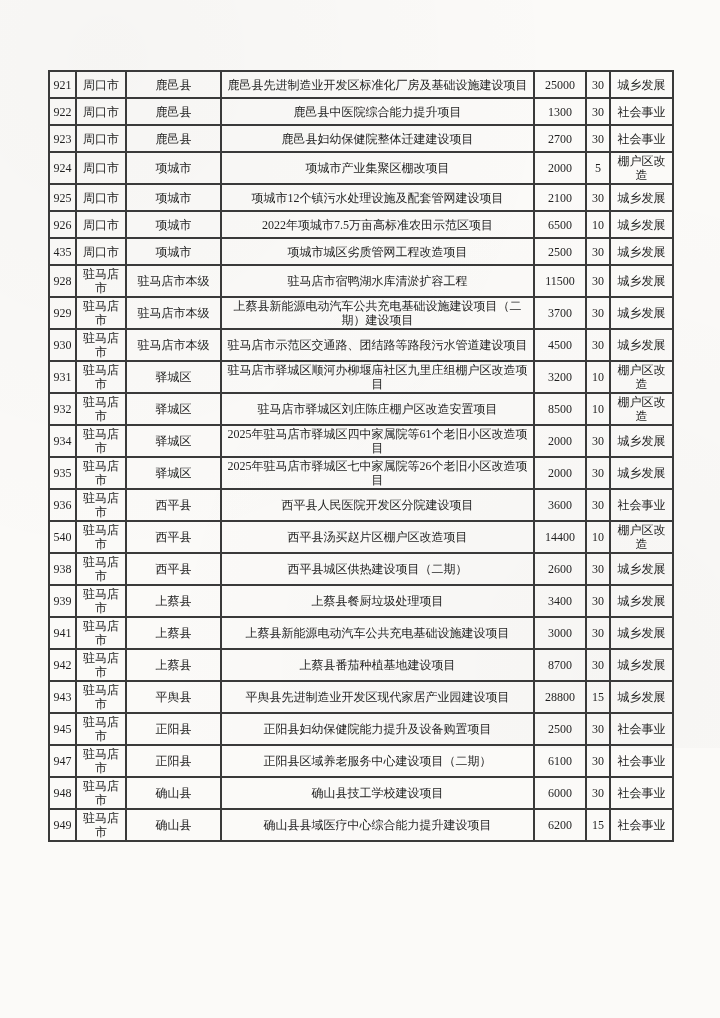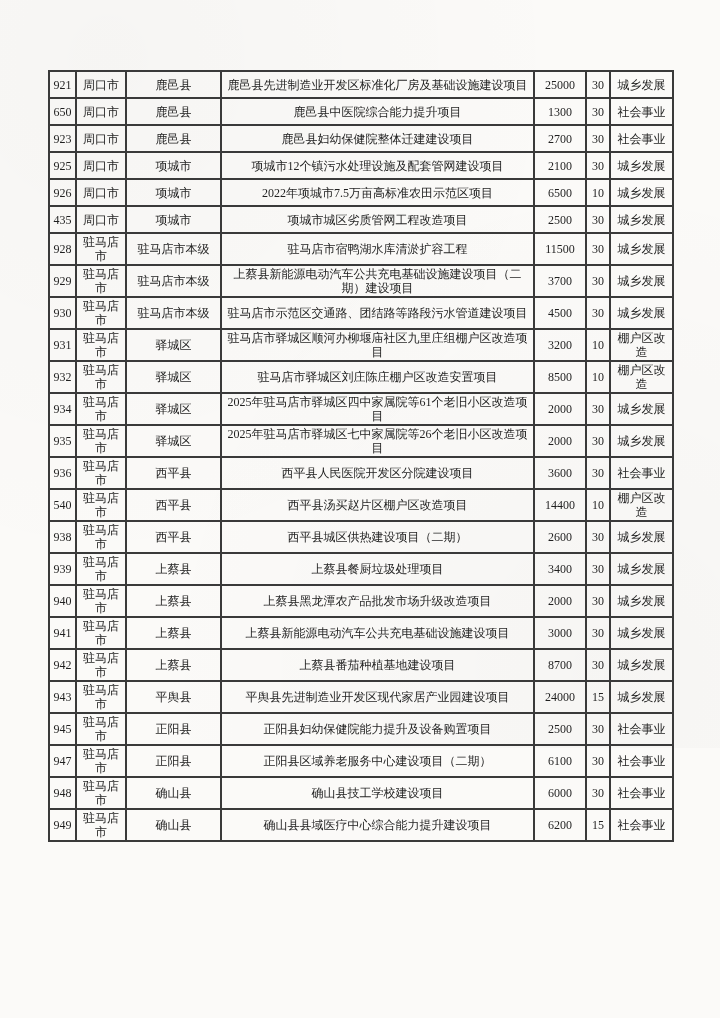--- a/index.html
+++ b/index.html
@@ -70,38 +70,47 @@
         <tr>
           <td class="col-seq">921</td>
           <td class="col-city">周口市</td>
           <td class="col-county">鹿邑县</td>
           <td class="col-project">鹿邑县先进制造业开发区标准化厂房及基础设施建设项目</td>
           <td class="col-amount">25000</td>
           <td class="col-term">30</td>
           <td class="col-category">城乡发展</td>
         </tr>
         <tr>
-          <td class="col-seq">650</td>
+          <td class="col-seq">922</td>
           <td class="col-city">周口市</td>
           <td class="col-county">鹿邑县</td>
           <td class="col-project">鹿邑县中医院综合能力提升项目</td>
           <td class="col-amount">1300</td>
           <td class="col-term">30</td>
           <td class="col-category">社会事业</td>
         </tr>
         <tr>
           <td class="col-seq">923</td>
           <td class="col-city">周口市</td>
           <td class="col-county">鹿邑县</td>
           <td class="col-project">鹿邑县妇幼保健院整体迁建建设项目</td>
           <td class="col-amount">2700</td>
           <td class="col-term">30</td>
           <td class="col-category">社会事业</td>
         </tr>
         <tr>
+          <td class="col-seq">924</td>
+          <td class="col-city">周口市</td>
+          <td class="col-county">项城市</td>
+          <td class="col-project">项城市产业集聚区棚改项目</td>
+          <td class="col-amount">2000</td>
+          <td class="col-term">5</td>
+          <td class="col-category">棚户区改造</td>
+        </tr>
+        <tr>
           <td class="col-seq">925</td>
           <td class="col-city">周口市</td>
           <td class="col-county">项城市</td>
           <td class="col-project">项城市12个镇污水处理设施及配套管网建设项目</td>
           <td class="col-amount">2100</td>
           <td class="col-term">30</td>
           <td class="col-category">城乡发展</td>
         </tr>
         <tr>
           <td class="col-seq">926</td>
@@ -214,29 +223,20 @@
         <tr>
           <td class="col-seq">939</td>
           <td class="col-city">驻马店市</td>
           <td class="col-county">上蔡县</td>
           <td class="col-project">上蔡县餐厨垃圾处理项目</td>
           <td class="col-amount">3400</td>
           <td class="col-term">30</td>
           <td class="col-category">城乡发展</td>
         </tr>
         <tr>
-          <td class="col-seq">940</td>
-          <td class="col-city">驻马店市</td>
-          <td class="col-county">上蔡县</td>
-          <td class="col-project">上蔡县黑龙潭农产品批发市场升级改造项目</td>
-          <td class="col-amount">2000</td>
-          <td class="col-term">30</td>
-          <td class="col-category">城乡发展</td>
-        </tr>
-        <tr>
           <td class="col-seq">941</td>
           <td class="col-city">驻马店市</td>
           <td class="col-county">上蔡县</td>
           <td class="col-project">上蔡县新能源电动汽车公共充电基础设施建设项目</td>
           <td class="col-amount">3000</td>
           <td class="col-term">30</td>
           <td class="col-category">城乡发展</td>
         </tr>
         <tr>
           <td class="col-seq">942</td>
@@ -245,21 +245,21 @@
           <td class="col-project">上蔡县番茄种植基地建设项目</td>
           <td class="col-amount">8700</td>
           <td class="col-term">30</td>
           <td class="col-category">城乡发展</td>
         </tr>
         <tr>
           <td class="col-seq">943</td>
           <td class="col-city">驻马店市</td>
           <td class="col-county">平舆县</td>
           <td class="col-project">平舆县先进制造业开发区现代家居产业园建设项目</td>
-          <td class="col-amount">24000</td>
+          <td class="col-amount">28800</td>
           <td class="col-term">15</td>
           <td class="col-category">城乡发展</td>
         </tr>
         <tr>
           <td class="col-seq">945</td>
           <td class="col-city">驻马店市</td>
           <td class="col-county">正阳县</td>
           <td class="col-project">正阳县妇幼保健院能力提升及设备购置项目</td>
           <td class="col-amount">2500</td>
           <td class="col-term">30</td>

